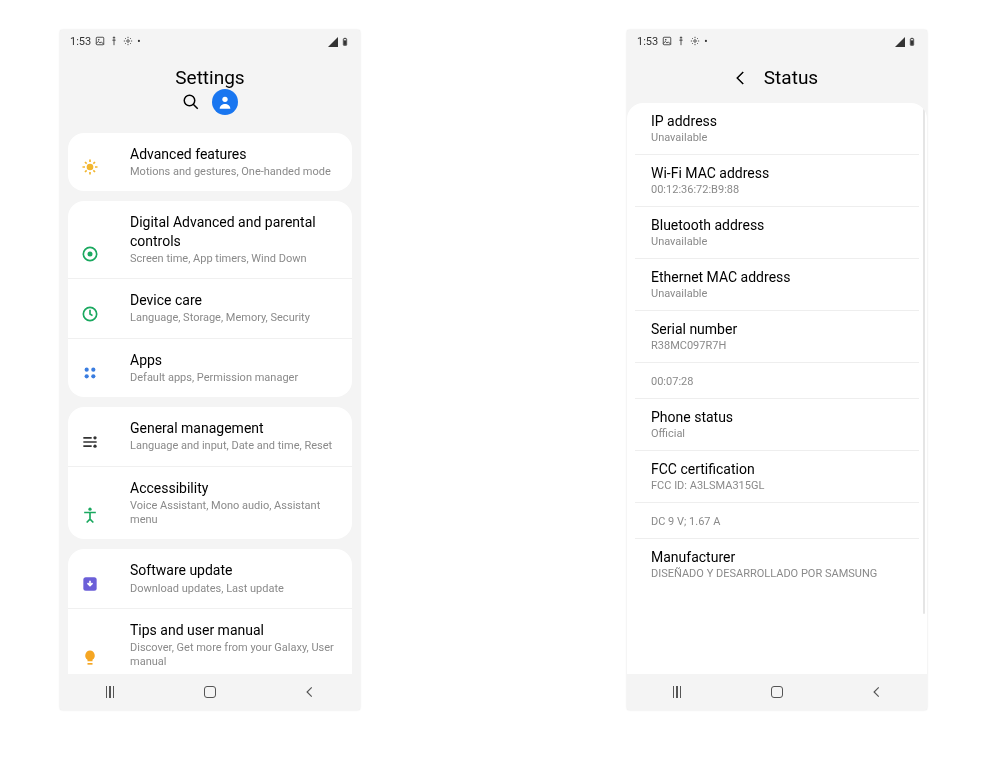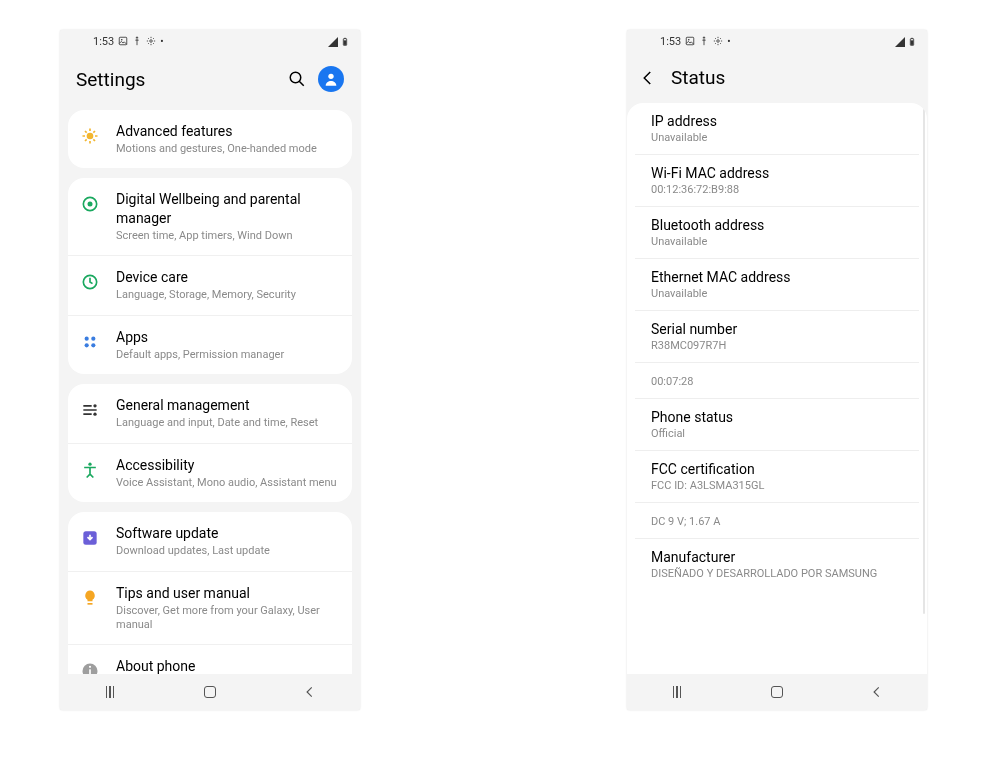--- a/index.html
+++ b/index.html
@@ -27,29 +27,30 @@
   .status-bar {
     height: 22px;
     display: flex;
     justify-content: space-between;
     align-items: center;
     padding: 0 10px;
     font-size: 11px;
     color: #333;
     background: #f4f4f4;
   }
-  .status-left { display: flex; align-items: center; gap: 4px; margin-left: 23px; }
+  .status-left { display: flex; align-items: center; gap: 4px; }
   .status-right { display: flex; align-items: center; gap: 3px; }
   .sb-icon { width: 10px; height: 10px; display:inline-block; }
   .header {
     display:flex;
     align-items:center;
     justify-content:space-between;
     padding: 14px 16px 18px 16px;
     background:#f4f4f4;
+    flex-direction:column;
   }
   .header-title { font-size:19px; font-weight:400; color:#000; }
   .header-actions { display:flex; align-items:center; gap:12px; }
   .search-icon { width:18px; height:18px; }
   .avatar-btn {
     width:26px; height:26px; border-radius:50%;
     background:#1976f0; display:flex; align-items:center; justify-content:center;
   }
   .avatar-btn svg { width:16px; height:16px; fill:#fff;}
   .back-btn { width:18px; height:18px; margin-right:14px; }
@@ -57,23 +58,23 @@
 
   .content { flex:1; overflow:hidden; padding: 0 8px; }
   .card {
     background:#fff;
     border-radius:16px;
     margin-bottom:10px;
     overflow:hidden;
   }
   .row {
     display:flex;
-    align-items:flex-start;
+    align-items:flex-end;
     padding:12px 14px 12px 10px;
-    gap:14px;
+    gap:28px;
     border-bottom:1px solid #f0f0f0;
   }
   .row:last-child { border-bottom:none; }
   .row-icon {
     width:24px; height:24px; flex-shrink:0;
     display:flex; align-items:center; justify-content:center;
     margin-top:2px;
   }
   .row-text { flex:1; min-width:0; }
   .row-title { font-size:14px; color:#000; line-height:1.3; }
@@ -181,21 +182,21 @@
       </div>
       <div class="card">
         <div class="row">
           <div class="row-icon">
             <svg viewBox="0 0 24 24" width="20" height="20">
               <circle cx="12" cy="12" r="8" fill="none" stroke="#1aa85f" stroke-width="2"></circle>
               <circle cx="12" cy="12" r="3" fill="#1aa85f"></circle>
             </svg>
           </div>
           <div class="row-text">
-            <div class="row-title">Digital Wellbeing and parental manager</div>
+            <div class="row-title">Digital Advanced and parental controls</div>
             <div class="row-sub">Screen time, App timers, Wind Down</div>
           </div>
         </div>
         <div class="row">
           <div class="row-icon">
             <svg viewBox="0 0 24 24" width="20" height="20">
               <circle cx="12" cy="12" r="8" fill="none" stroke="#1aa85f" stroke-width="2"></circle>
               <path d="M12 7v5l3 2" stroke="#1aa85f" stroke-width="2" fill="none"></path>
             </svg>
           </div>

